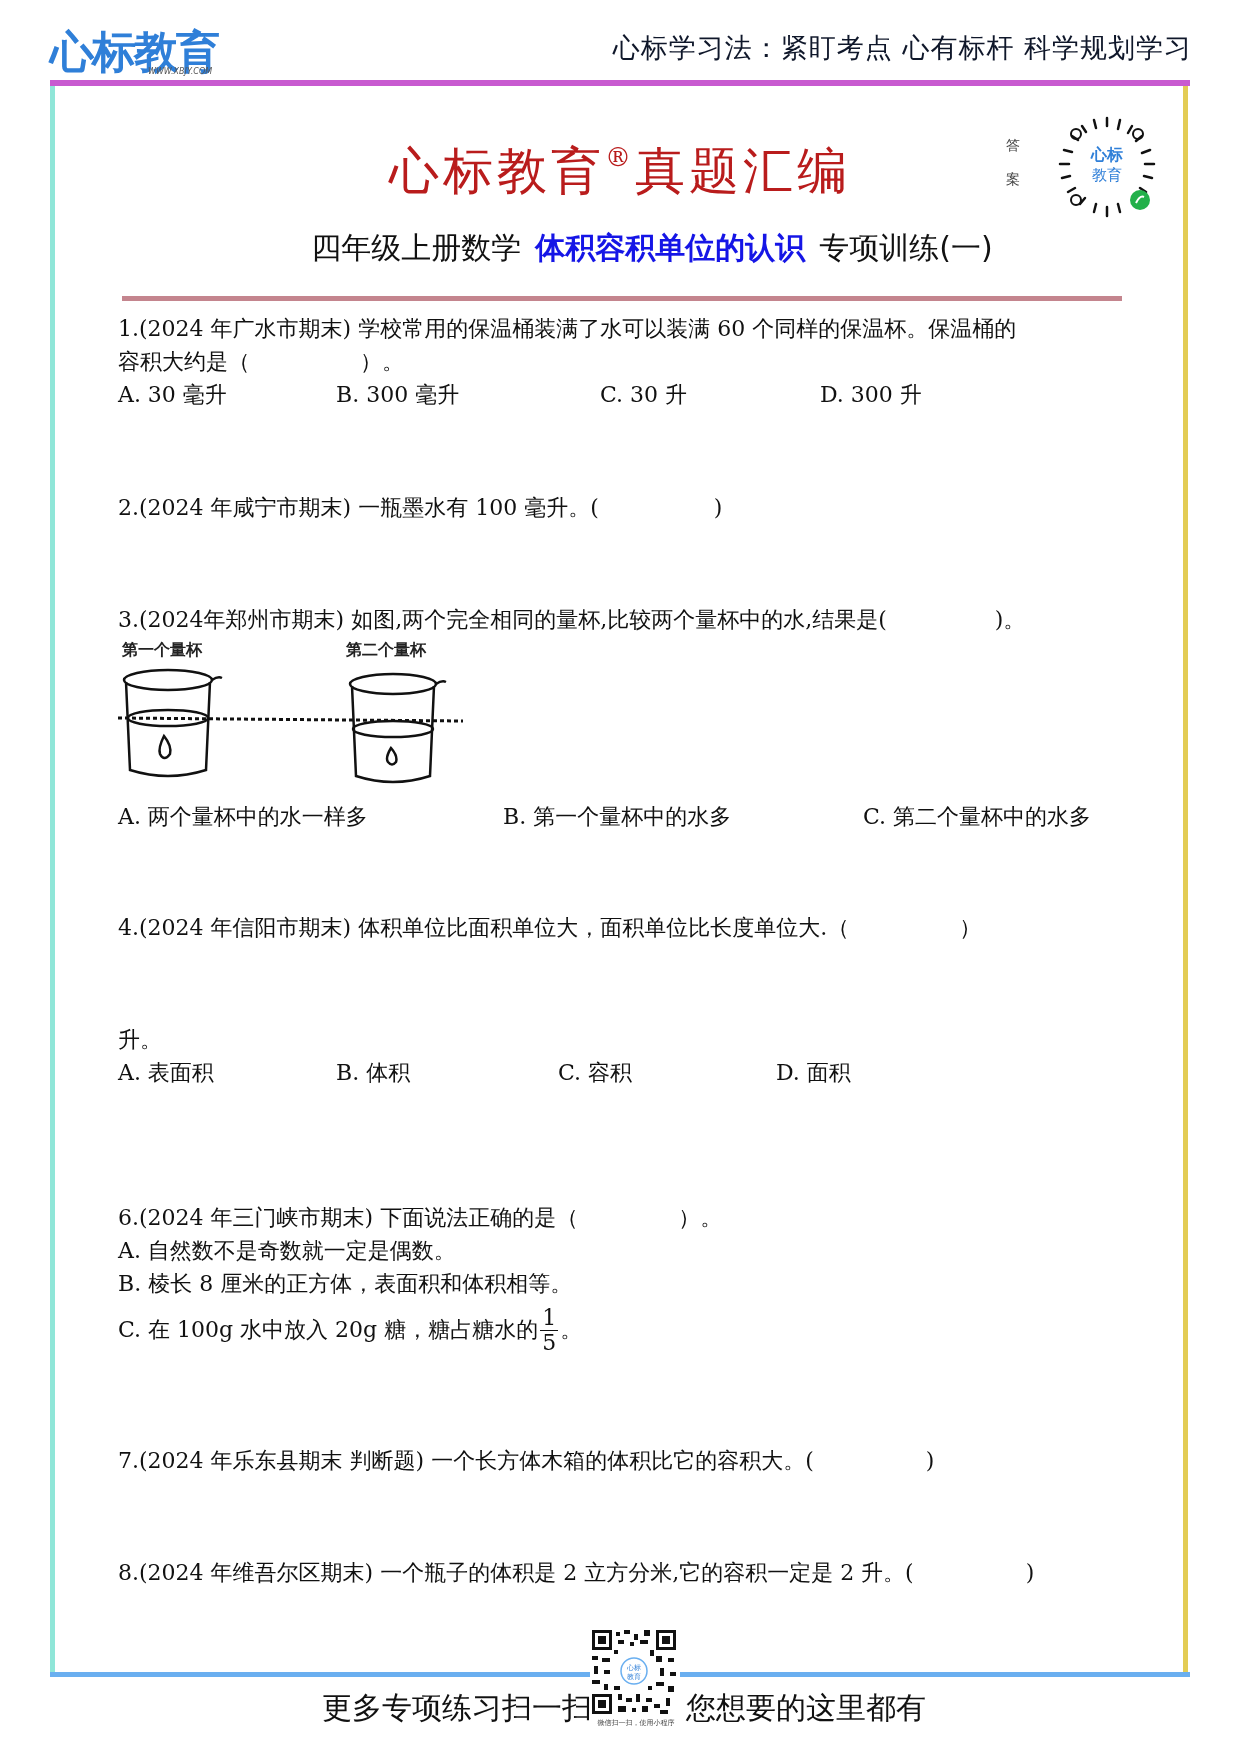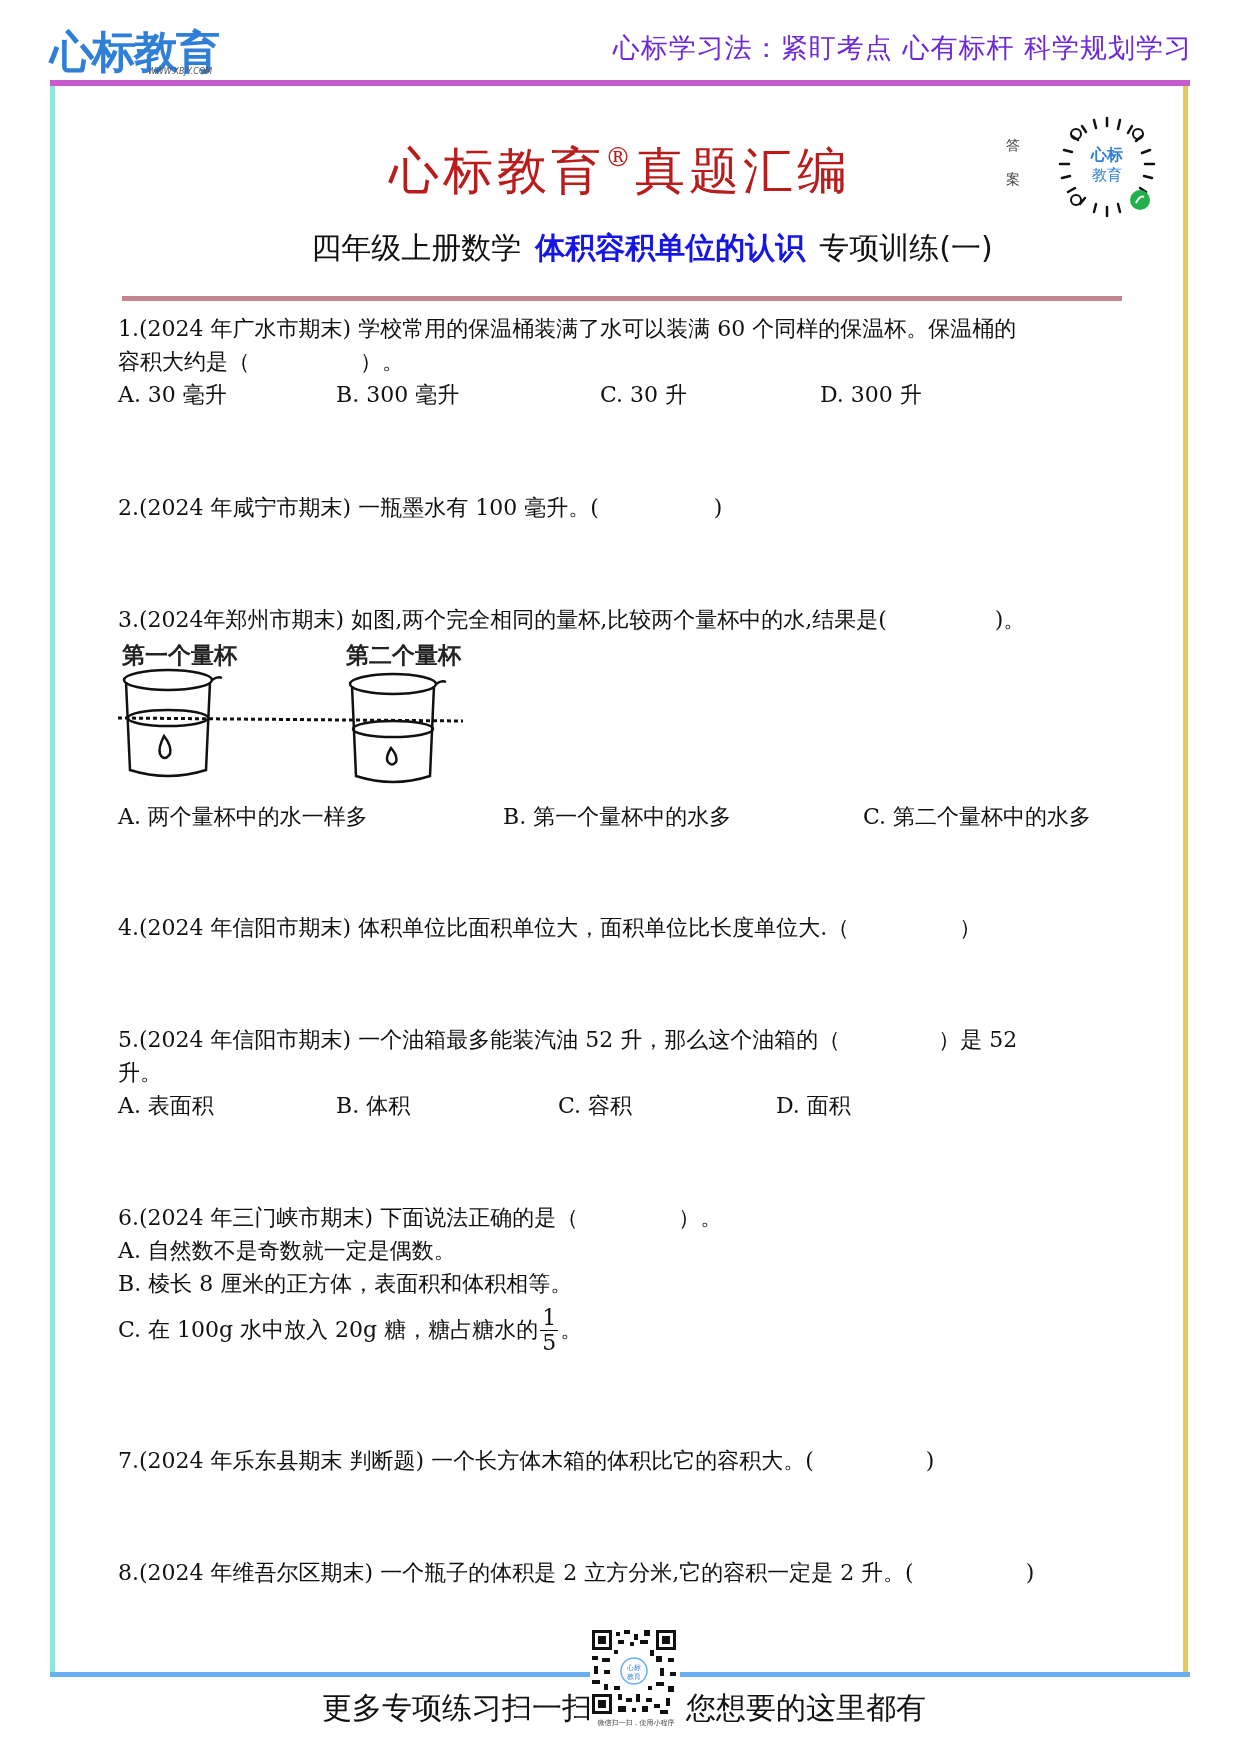--- a/index.html
+++ b/index.html
@@ -2,40 +2,40 @@
 <html><head>
 <meta charset="utf-8">
 <style>
   html, body { margin:0; padding:0; background:#ffffff; }
   body { width:1240px; height:1754px; position:relative; overflow:hidden;
          font-family:"DejaVu Serif", "Liberation Serif", serif; color:#111; }
   .abs { position:absolute; }
   .logo { left:50px; top:22px; height:56px; display:flex; align-items:flex-end; }
   .logo-main { font-family:"DejaVu Sans", sans-serif; font-weight:bold; font-size:44px; color:#2f7fd8; letter-spacing:-2px; line-height:52px; }
   .logo-url { font-family:"DejaVu Sans", sans-serif; font-size:8px; font-style:italic; color:#555; margin-left:-70px; margin-bottom:2px; }
-  .motto { right:48px; top:30px; font-size:27px; color:#6d28d9; letter-spacing:1px; }
+  .motto { right:48px; top:30px; font-size:27px; color:#0f172a; letter-spacing:1px; }
   .bar-top { left:50px; top:80px; width:1140px; height:6px; background:#c85ad0; }
   .border-left { left:50px; top:86px; width:5px; height:1588px; background:#8fe6d8; }
   .border-right { left:1183px; top:86px; width:5px; height:1588px; background:#e3cc55; }
   .bar-bottom-l { left:50px; top:1672px; width:540px; height:5px; background:#6aaff0; }
   .bar-bottom-r { left:680px; top:1672px; width:510px; height:5px; background:#6aaff0; }
   .title { left:0; width:1240px; top:138px; text-align:center; font-size:50px; letter-spacing:4px; color:#b91c1c; }
   .title sup { font-size:26px; vertical-align:top; position:relative; top:4px; }
   .ans-label { left:1004px; top:128px; font-size:14px; color:#444; line-height:34px; width:18px; text-align:center; }
   .miniqr { left:1052px; top:112px; width:110px; height:110px; }
   .subtitle { left:0; width:1240px; top:228px; text-align:center; font-family:"DejaVu Sans", sans-serif; font-size:30px; color:#111;padding-left:32px; }
   .subtitle .hl { color:#1515e6; font-weight:bold; margin:0 14px; }
   .divider { left:122px; top:296px; width:1000px; height:5px; background:#c4858e; }
   .q { left:118px; width:1010px; font-size:22px; line-height:33px; color:#111; }
   .opt { position:absolute; font-size:22px; line-height:33px; }
   .blank { display:inline-block; width:110px; }
   .frac { display:inline-flex; flex-direction:column; align-items:center; vertical-align:middle; font-size:22px; line-height:24px; margin:0 2px; }
   .frac .num { border-bottom:1.5px solid #111; padding:0 2px; }
   .beakers { left:118px; top:640px; width:345px; height:150px; }
-  .blabel { position:absolute; font-size:23px; font-weight:bold; color:#222; }
+  .blabel { position:absolute; font-size:16px; font-weight:bold; color:#222; }
   .footer-text { top:1688px; font-family:"DejaVu Sans", sans-serif; font-size:30px; color:#111; }
   .qr { left:590px; top:1628px; width:88px; height:88px; }
   .qr-cap { left:588px; top:1718px; width:96px; font-size:7px; font-family:"DejaVu Sans", sans-serif; color:#444; text-align:center; }
 </style>
 </head>
 <body>
 
 <div class="abs logo">
   <span class="logo-main">心标教育</span>
   <span class="logo-url">WWW.XBJY.COM</span>
@@ -136,21 +136,20 @@
   <span class="opt" style="left:0">A. 两个量杯中的水一样多</span>
   <span class="opt" style="left:385px">B. 第一个量杯中的水多</span>
   <span class="opt" style="left:745px">C. 第二个量杯中的水多</span>
 </div>
 
 <div class="abs q" style="top:911px;">
   <span>4.</span><span>(2024 年信阳市期末)</span> <span>体积单位比面积单位大，面积单位比长度单位大.（</span><span class="blank" style="width:110px"></span><span>）</span>
 </div>
 
 <div class="abs q" style="top:1023px;">
-  <div><span>5.</span><span>(2024 年信阳市期末)</span> <span>一个油箱最多能装汽油 52 升，那么这个油箱的（</span><span class="blank" style="width:98px"></span><span>）是 52</span></div>
   <div>升。</div>
   <div style="position:relative;height:33px;">
     <span class="opt" style="left:0">A. 表面积</span>
     <span class="opt" style="left:218px">B. 体积</span>
     <span class="opt" style="left:440px">C. 容积</span>
     <span class="opt" style="left:658px">D. 面积</span>
   </div>
 </div>
 
 <div class="abs q" style="top:1201px;">

